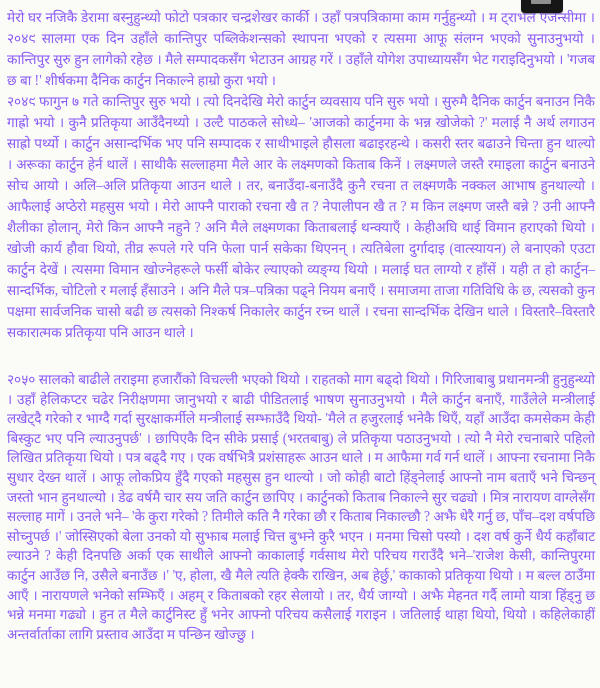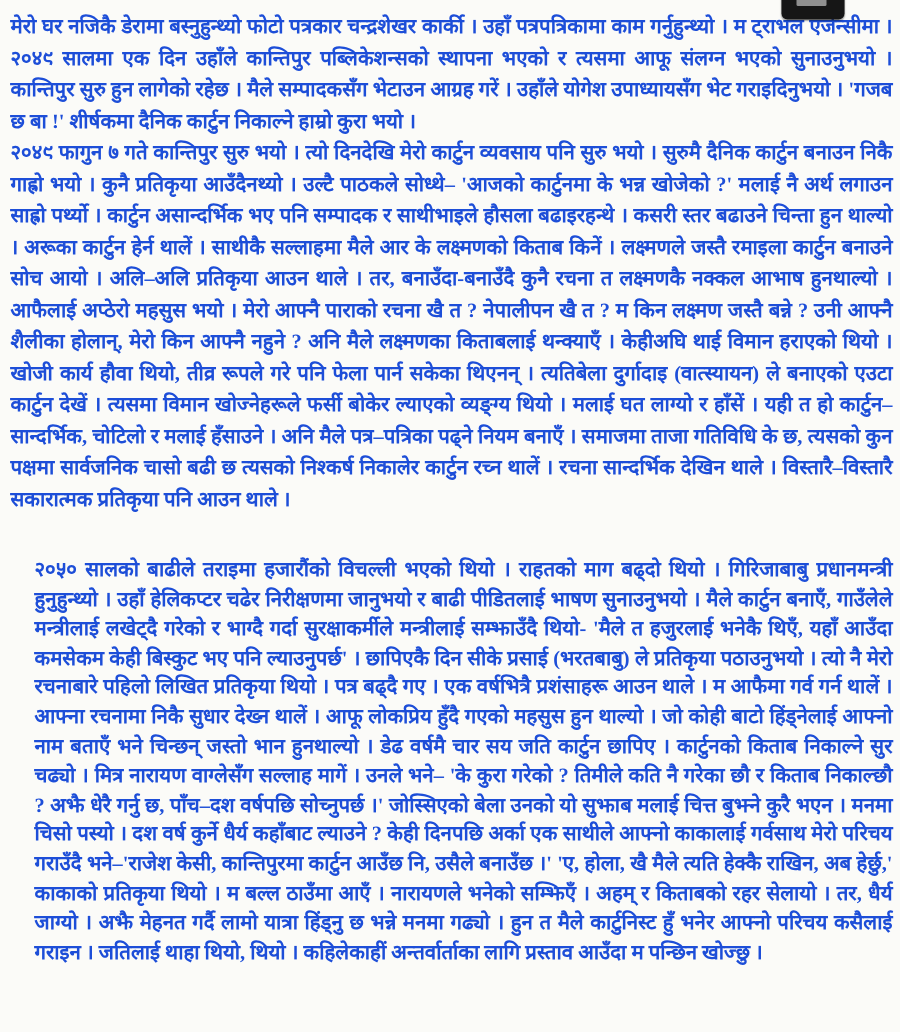--- a/index.html
+++ b/index.html
@@ -36,38 +36,36 @@
     position: absolute;
     left: 10px;
     top: 7px;
     width: 20px;
     height: 7px;
     background: #8f8f8f;
     border-radius: 1px;
     display: block;
   }
   .text-block {
-    color: #1d4ed8;
+    color: #8b5cf6;
     text-align: justify;
     text-justify: inter-word;
-    font-weight: bold;
   }
   .para {
     margin: 0;
     font-size: 13.6px;
   }
   .para-a {
     line-height: 21px;
   }
   .para-b {
     line-height: 19.6px;
   }
   .para-gap {
     margin-top: 27px;
-    margin-left: 16px;
   }
 </style>
 </head>
 <body>
 
 <div class="page">
 
   <div class="corner-icon">
     <span class="slot"></span>
   </div>

